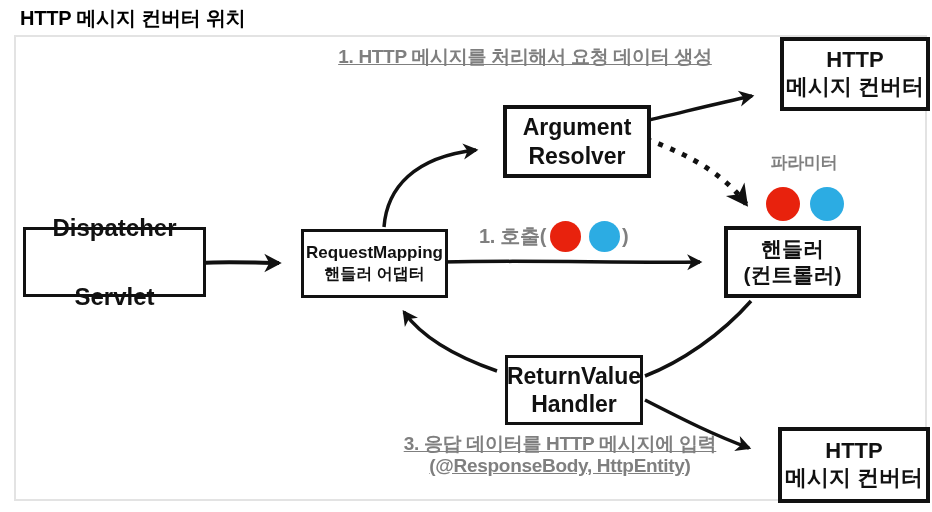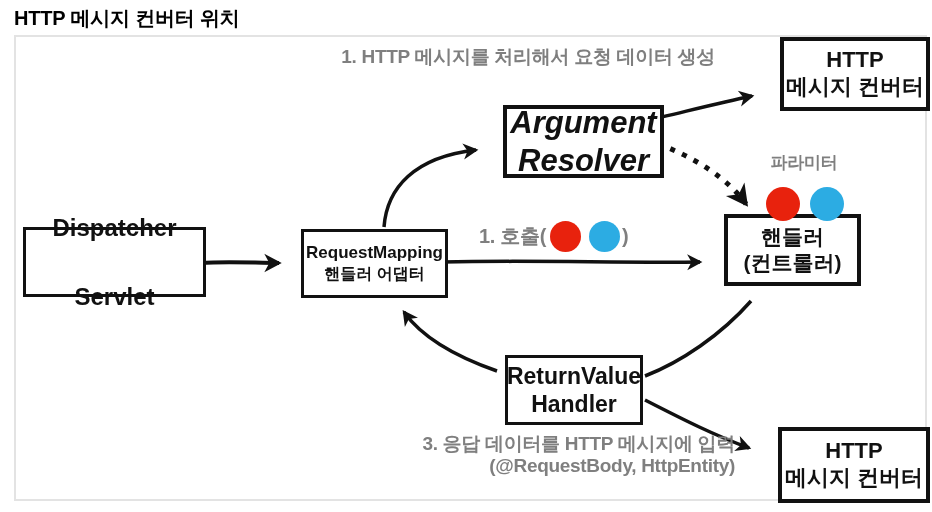--- a/index.html
+++ b/index.html
@@ -2,44 +2,44 @@
 <html><head>
 <meta charset="utf-8">
 <style>
   html,body{margin:0;padding:0;}
   body{
     width:932px;height:512px;position:relative;overflow:hidden;
     background:#ffffff;
     font-family:"Liberation Sans","DejaVu Sans",sans-serif;
   }
   .page-title{
-    position:absolute;left:14px;top:5px;
+    position:absolute;left:20px;top:5px;
     font-size:20px;font-weight:800;color:#000;letter-spacing:-0.2px;
   }
   .frame{
     position:absolute;left:14px;top:35px;width:909px;height:462px;
     border:2px solid #e3e3e3;background:#fff;
   }
   .arrow-layer{position:absolute;left:0;top:0;width:932px;height:512px;z-index:1;}
   .box{
     position:absolute;background:#fff;border:3px solid #111;color:#111;
     display:flex;flex-direction:column;align-items:center;justify-content:center;
     font-weight:700;text-align:center;line-height:1.22;z-index:2;box-sizing:border-box;margin-left:8px;
   }
   .b-dispatcher{left:15px;top:227px;width:183px;height:70px;font-size:24px;gap:40px;}
   .b-adapter{left:293px;top:229px;width:147px;height:69px;font-size:17px;}
   .b-adapter .l2{font-size:16px;}
-  .b-argres{left:495px;top:105px;width:161px;height:73px;font-size:31px;border-width:4px;font-style:italic;}
+  .b-argres{left:495px;top:105px;width:148px;height:73px;font-size:23px;border-width:4px;}
   .b-conv-top{left:772px;top:37px;width:150px;height:74px;font-size:22px;border-width:4px;}
-  .b-handler{left:716px;top:214px;width:137px;height:72px;font-size:21px;border-width:4px;}
+  .b-handler{left:716px;top:226px;width:137px;height:72px;font-size:21px;border-width:4px;}
   .b-retval{left:497px;top:355px;width:138px;height:70px;font-size:23px;}
   .b-conv-bot{left:770px;top:427px;width:152px;height:76px;font-size:22px;border-width:4px;}
   .note{
     position:absolute;color:#7f7f7f;font-weight:700;font-size:19px;
-    text-align:right;line-height:22px;z-index:2;letter-spacing:-0.3px;
+    text-align:center;line-height:22px;z-index:2;letter-spacing:-0.3px;text-decoration:underline;
   }
   .note-1{left:335px;top:46px;width:380px;}
   .note-3{left:385px;top:433px;width:350px;}
   .param-label{
     position:absolute;left:752px;top:151px;width:104px;text-align:center;
     color:#7f7f7f;font-weight:700;font-size:17px;z-index:2;letter-spacing:-0.3px;
   }
   .dot{border-radius:50%;z-index:3;}
   .dot-red{background:#e8220d;}
   .dot-blue{background:#2cace3;}
@@ -110,21 +110,21 @@
   <div>HTTP</div>
   <div>메시지 컨버터</div>
 </div>
 
 <div class="note note-1">
   <div>1. HTTP 메시지를 처리해서 요청 데이터 생성</div>
 </div>
 
 <div class="note note-3">
   <div>3. 응답 데이터를 HTTP 메시지에 입력</div>
-  <div>(@RequestBody, HttpEntity)</div>
+  <div>(@ResponseBody, HttpEntity)</div>
 </div>
 
 <div class="param-label">파라미터</div>
 <div class="dot dot-red param-dot-red"></div>
 <div class="dot dot-blue param-dot-blue"></div>
 
 <div class="call-label">
   <span>1. 호출(</span>
   <span class="dot dot-red"></span>
   <span class="dot dot-blue"></span>

